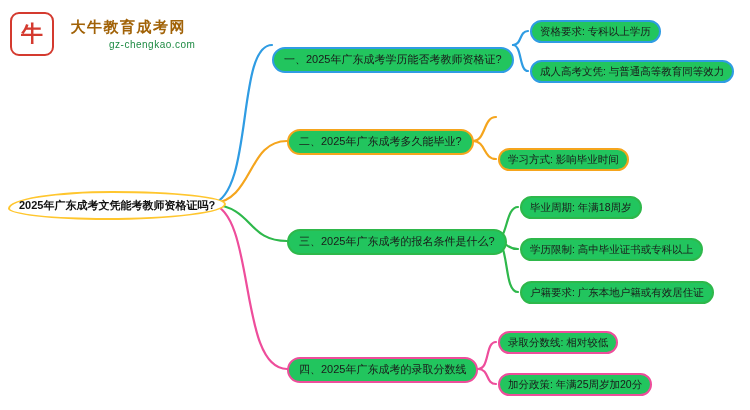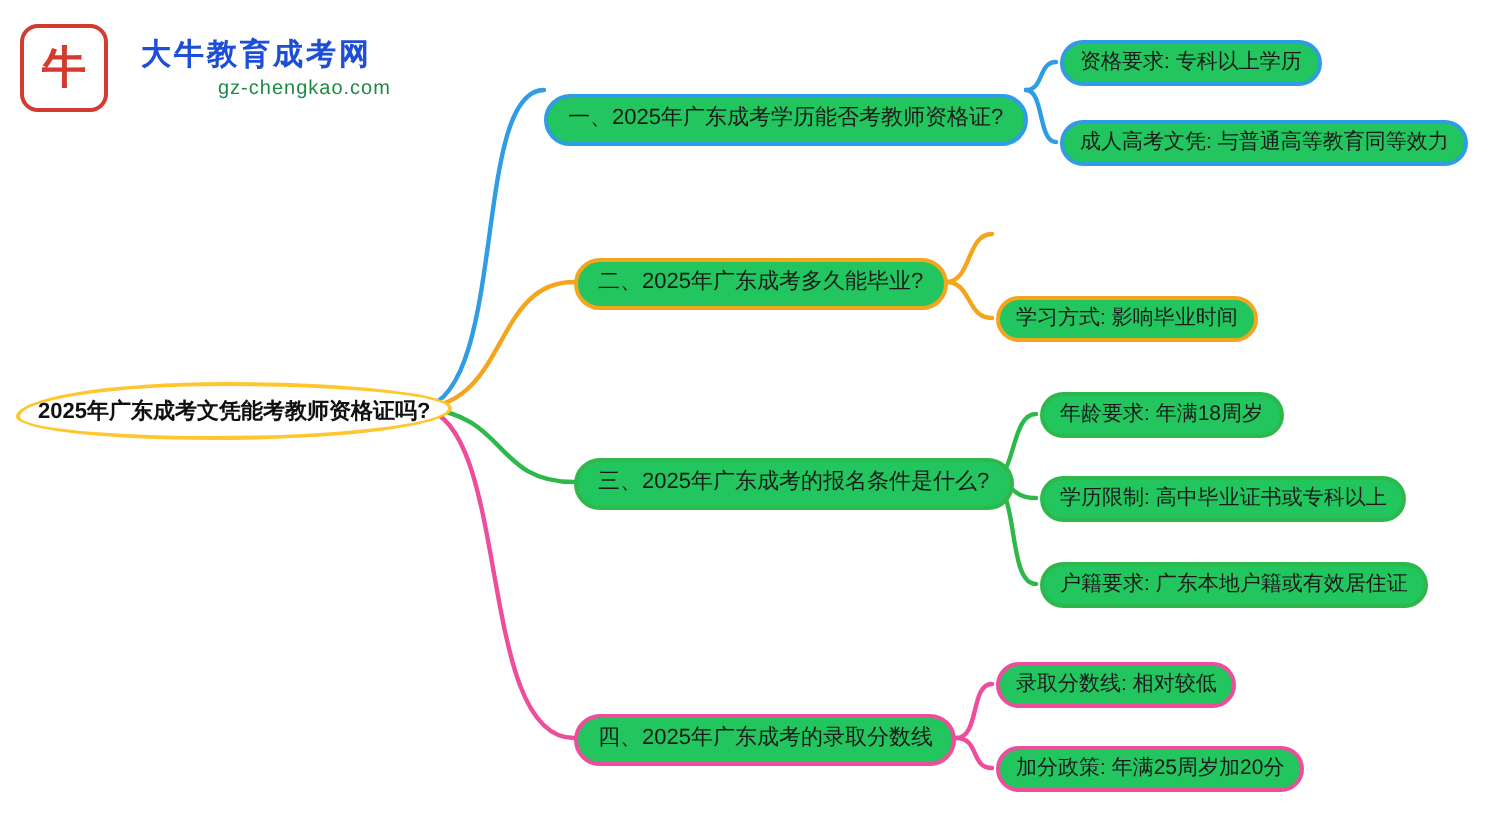--- a/index.html
+++ b/index.html
@@ -25,21 +25,21 @@
     border:2.5px solid #ffc62e;
     border-radius:48% 52% 55% 45% / 60% 45% 55% 40%;
   }
 
   .logo{position:absolute;left:10px;top:12px;display:flex;align-items:center;gap:7px;}
   .logo-icon{
     width:40px;height:40px;border-radius:9px;background:#ffffff;border:2.5px solid #d43a2f;
     color:#d43a2f;font-weight:bold;font-size:22px;display:flex;align-items:center;justify-content:center;
   }
   .logo-text{display:flex;flex-direction:column;align-items:center;}
-  .logo-title{color:#1d4ed8;font-weight:bold;font-size:15px;letter-spacing:1.5px;}
+  .logo-title{color:#a16207;font-weight:bold;font-size:15px;letter-spacing:1.5px;}
   .logo-sub{color:#1e8a43;font-size:10px;margin-top:2px;letter-spacing:0.5px;padding-left:48px;}
 </style>
 </head>
 <body>
 
 <div class="stage">
 
   <svg class="wires" viewBox="0 0 750 410">
 
     <path class="s-blue" d="M212,204 C254,194 236,45 272,45"></path>
@@ -74,20 +74,20 @@
   <div class="node b-blue" style="left:272px;top:47px;">一、2025年广东成考学历能否考教师资格证?</div>
   <div class="node b-orange" style="left:287px;top:129px;">二、2025年广东成考多久能毕业?</div>
   <div class="node b-green" style="left:287px;top:229px;">三、2025年广东成考的报名条件是什么?</div>
   <div class="node b-pink" style="left:287px;top:357px;">四、2025年广东成考的录取分数线</div>
 
   <div class="node child b-blue" style="left:530px;top:20px;">资格要求: 专科以上学历</div>
   <div class="node child b-blue" style="left:530px;top:60px;">成人高考文凭: 与普通高等教育同等效力</div>
 
   <div class="node child b-orange" style="left:498px;top:148px;">学习方式: 影响毕业时间</div>
 
-  <div class="node child b-green" style="left:520px;top:196px;">年龄要求: 年满18周岁</div>
+  <div class="node child b-green" style="left:520px;top:196px;">毕业周期: 年满18周岁</div>
   <div class="node child b-green" style="left:520px;top:238px;">学历限制: 高中毕业证书或专科以上</div>
   <div class="node child b-pink" style="left:498px;top:331px;">录取分数线: 相对较低</div>
 
   <div class="node child b-green" style="left:520px;top:281px;">户籍要求: 广东本地户籍或有效居住证</div>
   <div class="node child b-pink" style="left:498px;top:373px;">加分政策: 年满25周岁加20分</div>
 
 </div>
 
 </body></html>

